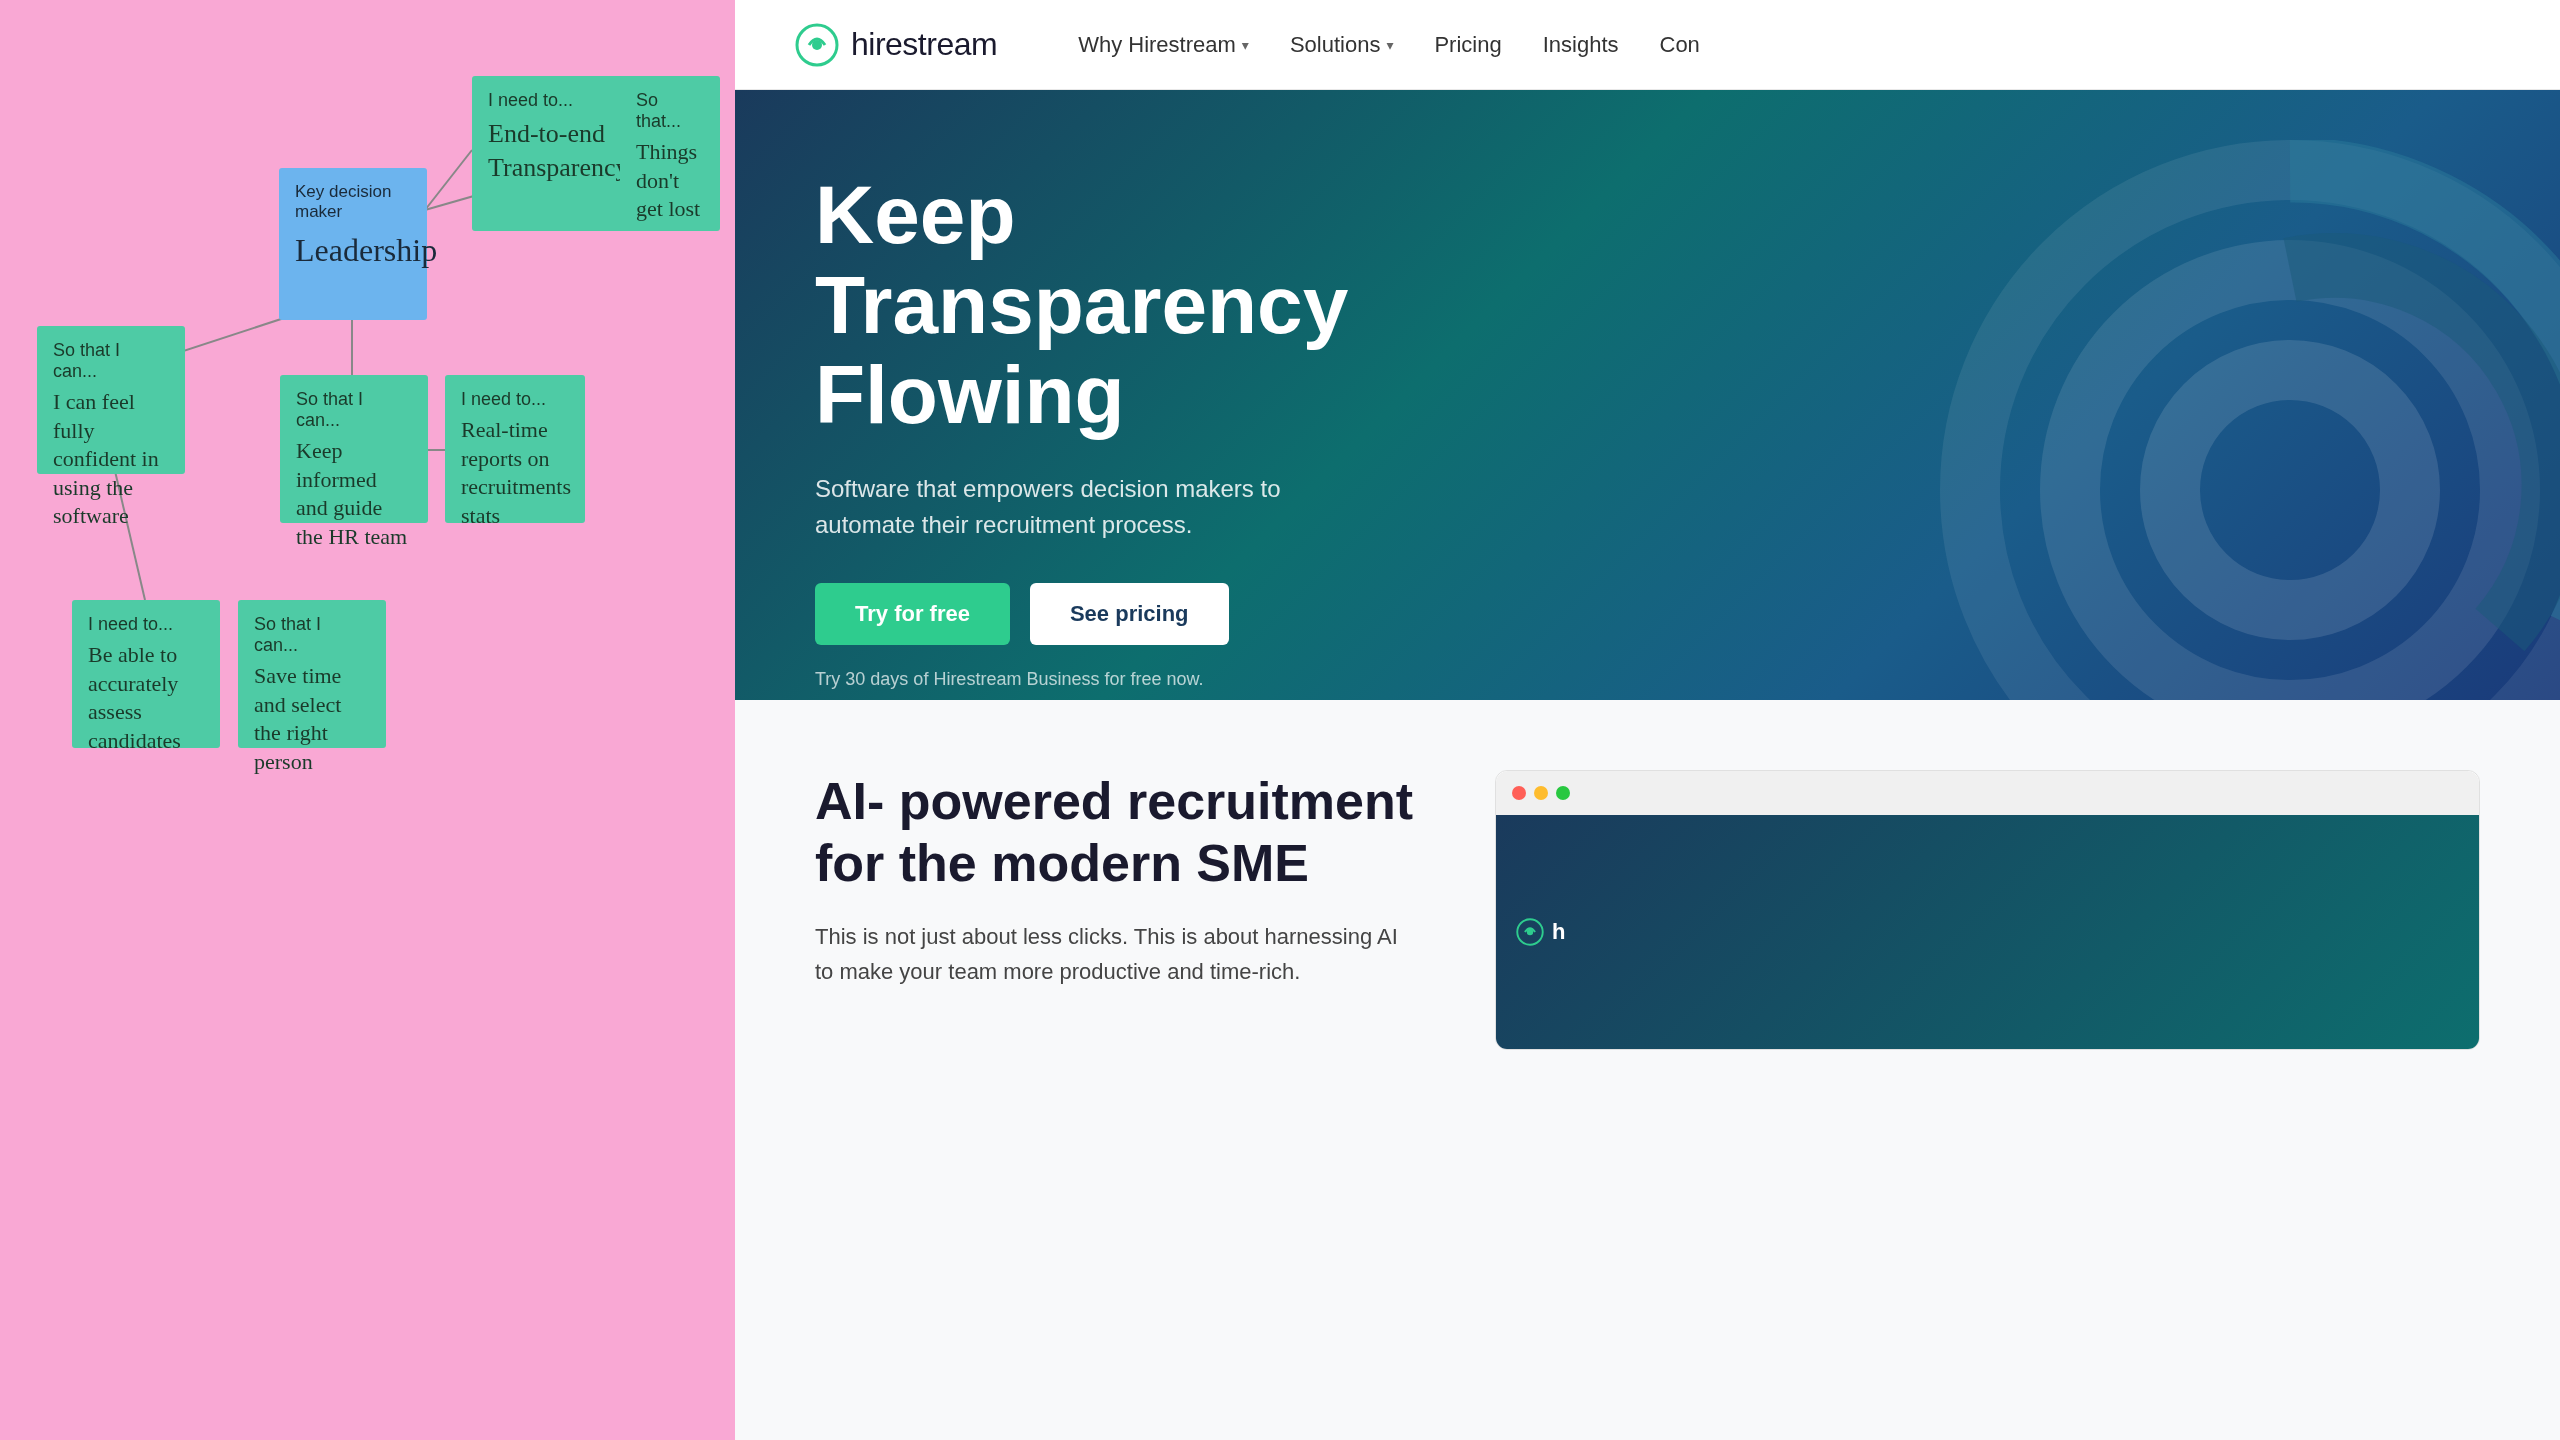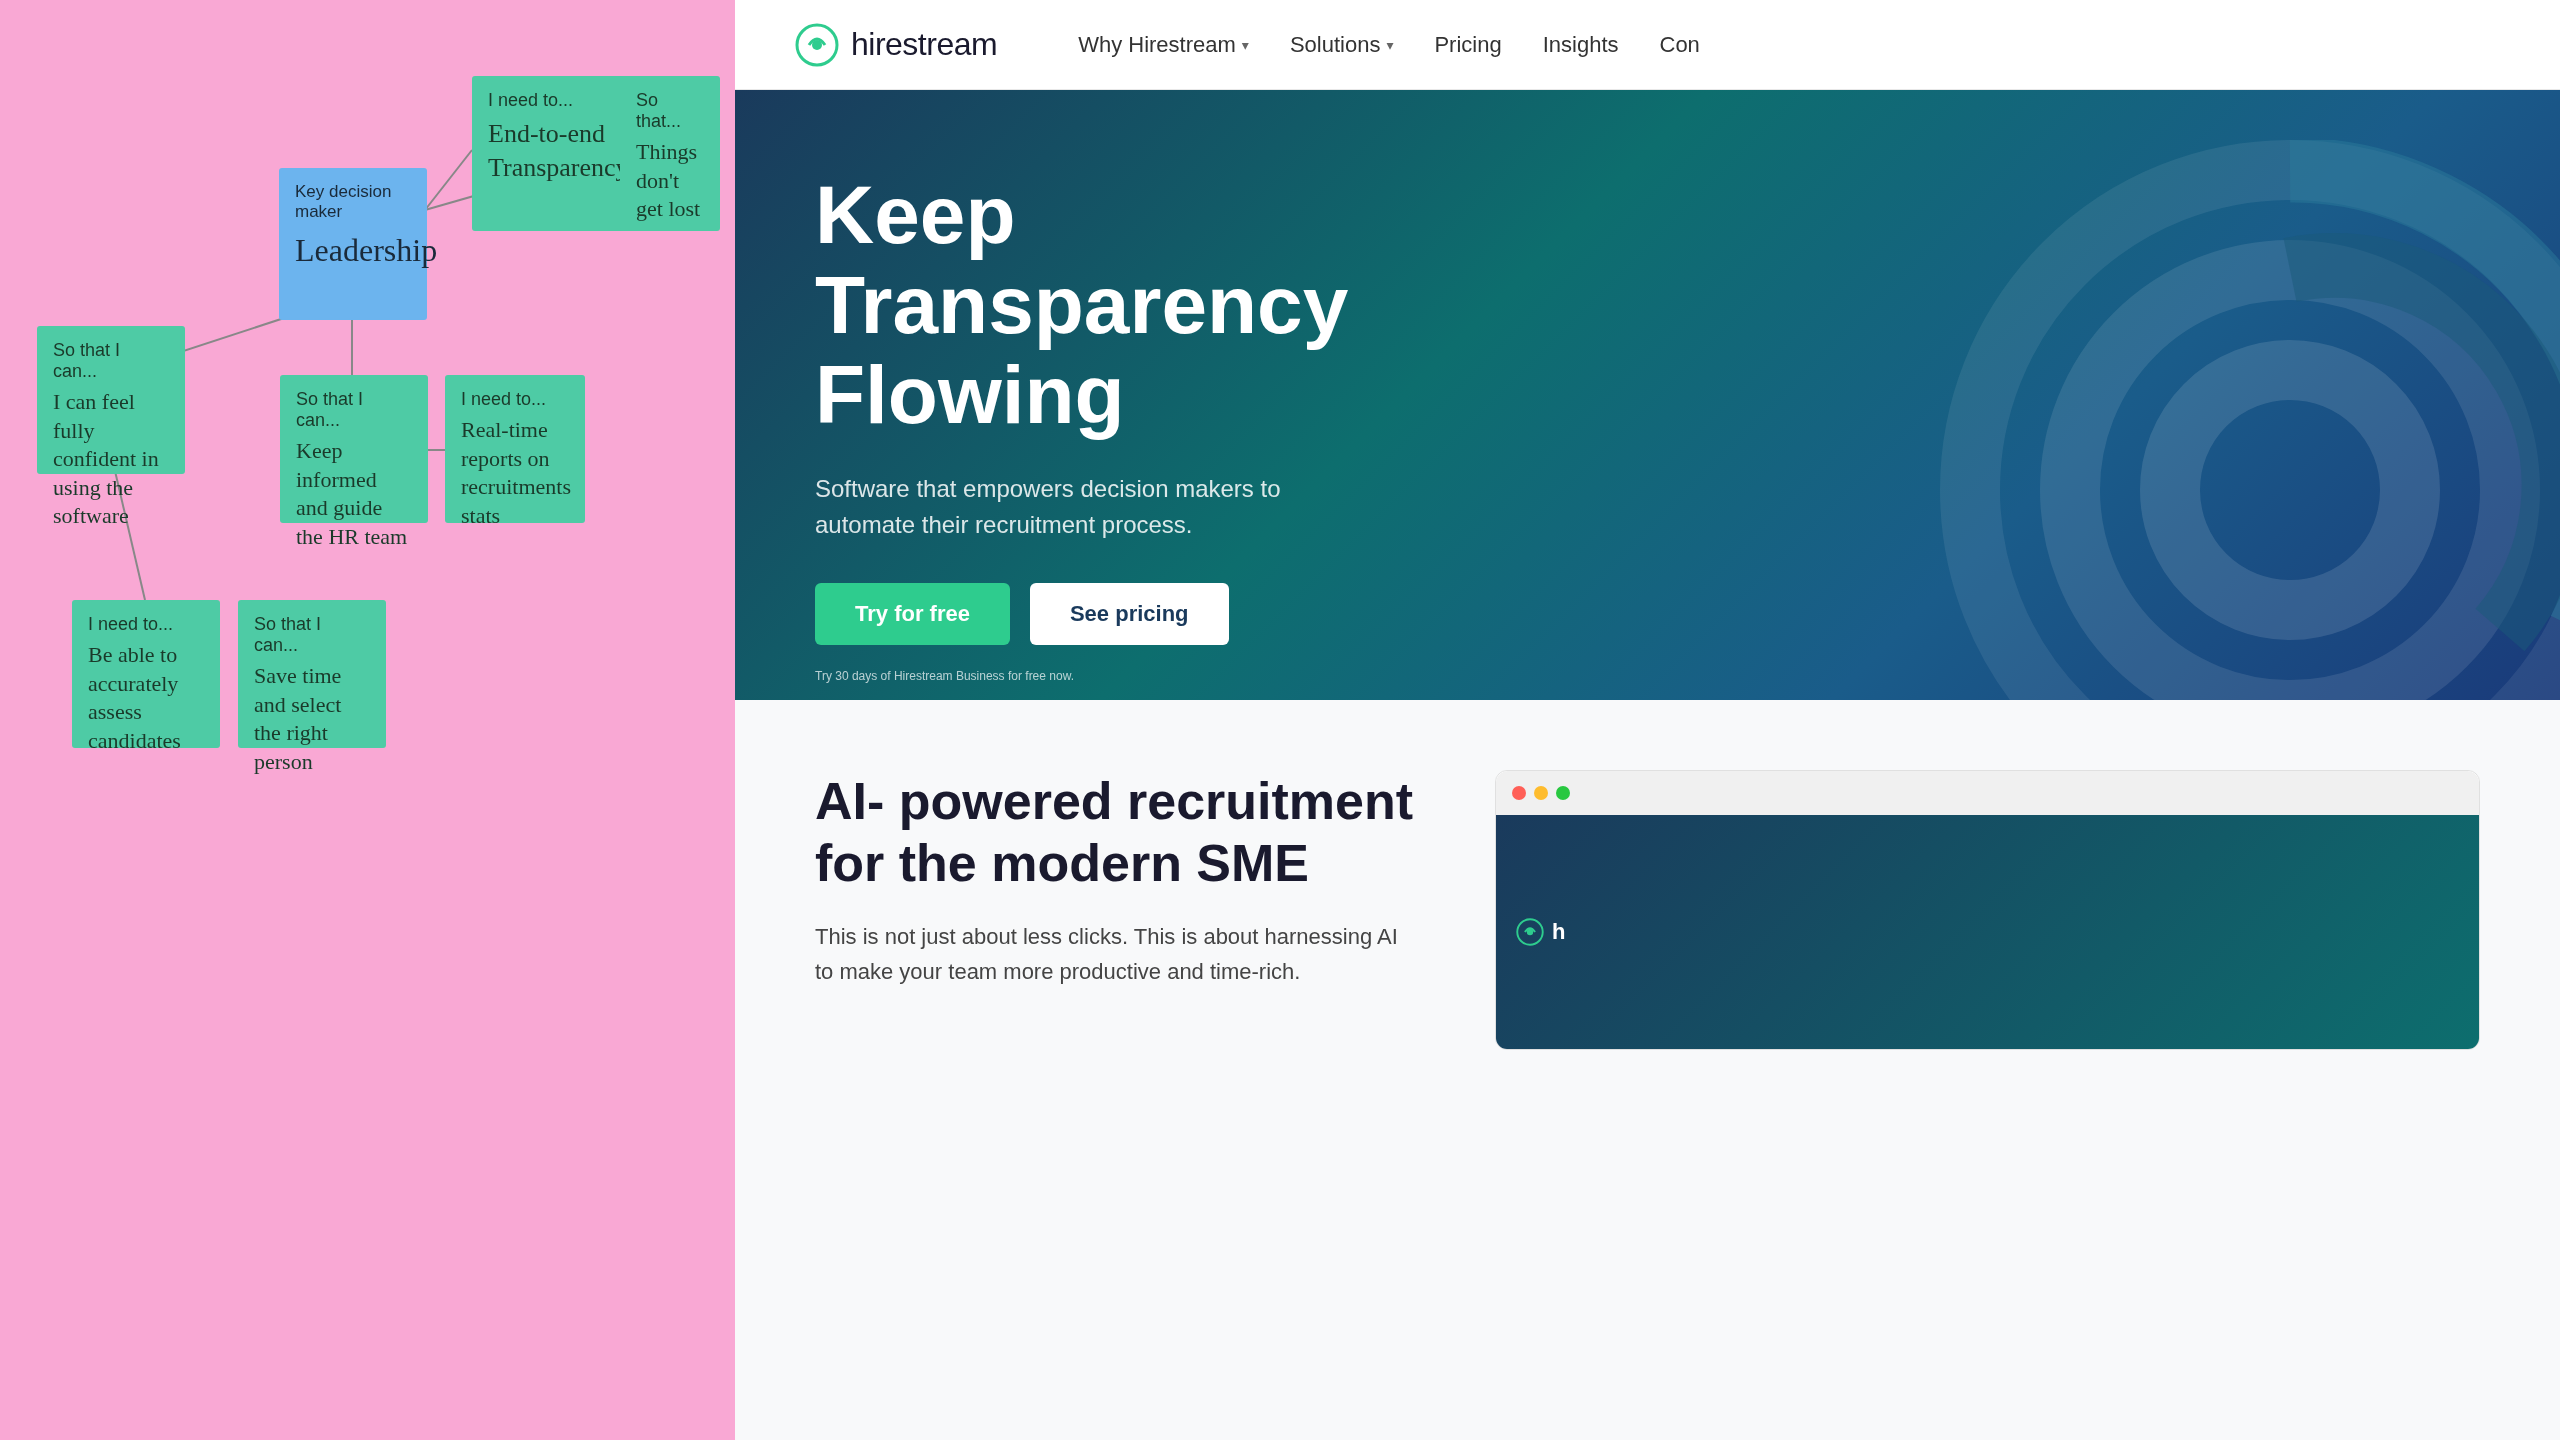--- a/index.html
+++ b/index.html
@@ -137,21 +137,21 @@
       background: #fff;
       color: #1a3a5c;
       border: none;
       padding: 18px 40px;
       font-size: 22px;
       border-radius: 6px;
       cursor: pointer;
       font-weight: 600;
     }
     .hero-trial {
-      font-size: 12px;
+      font-size: 18px;
       color: rgba(255,255,255,0.7);
     }
     .hero-graphic {
       position: absolute;
       right: -80px;
       top: 50px;
       width: 700px;
       height: 700px;
     }
 

